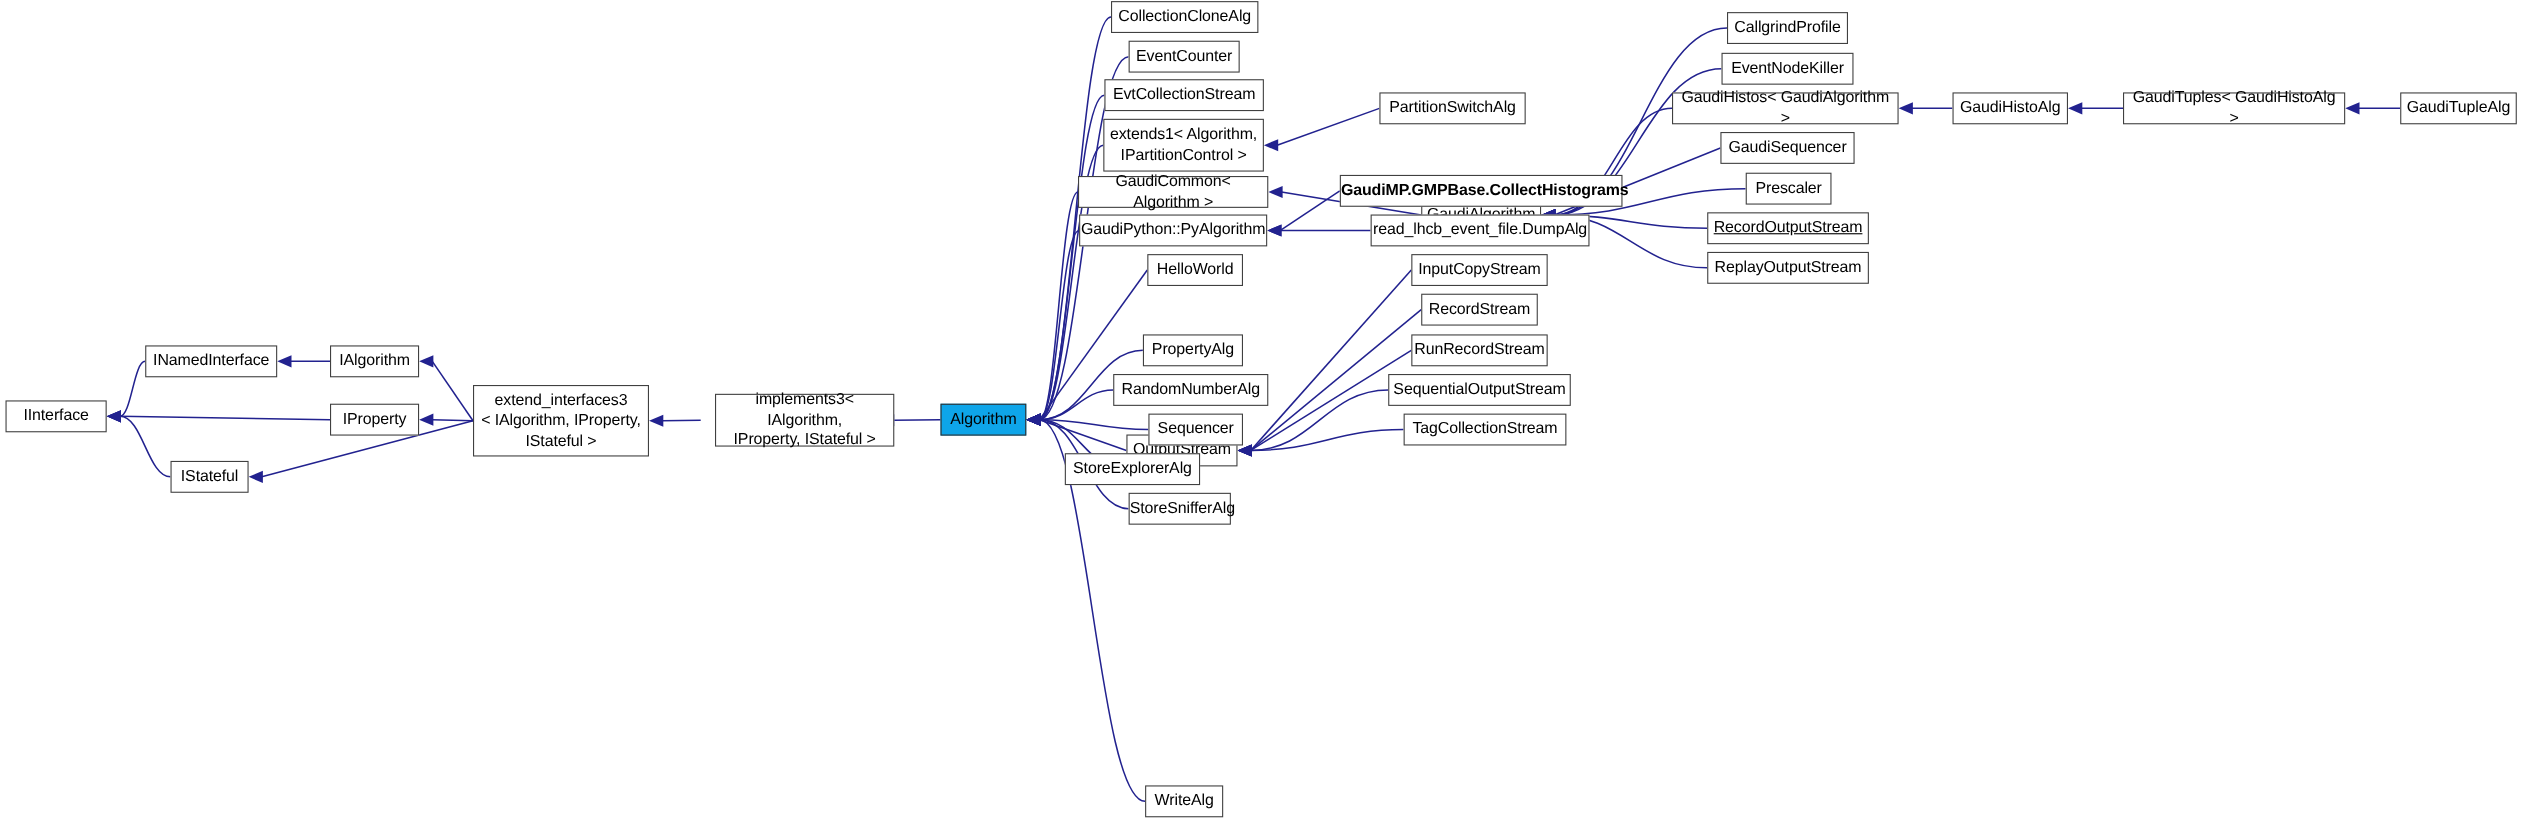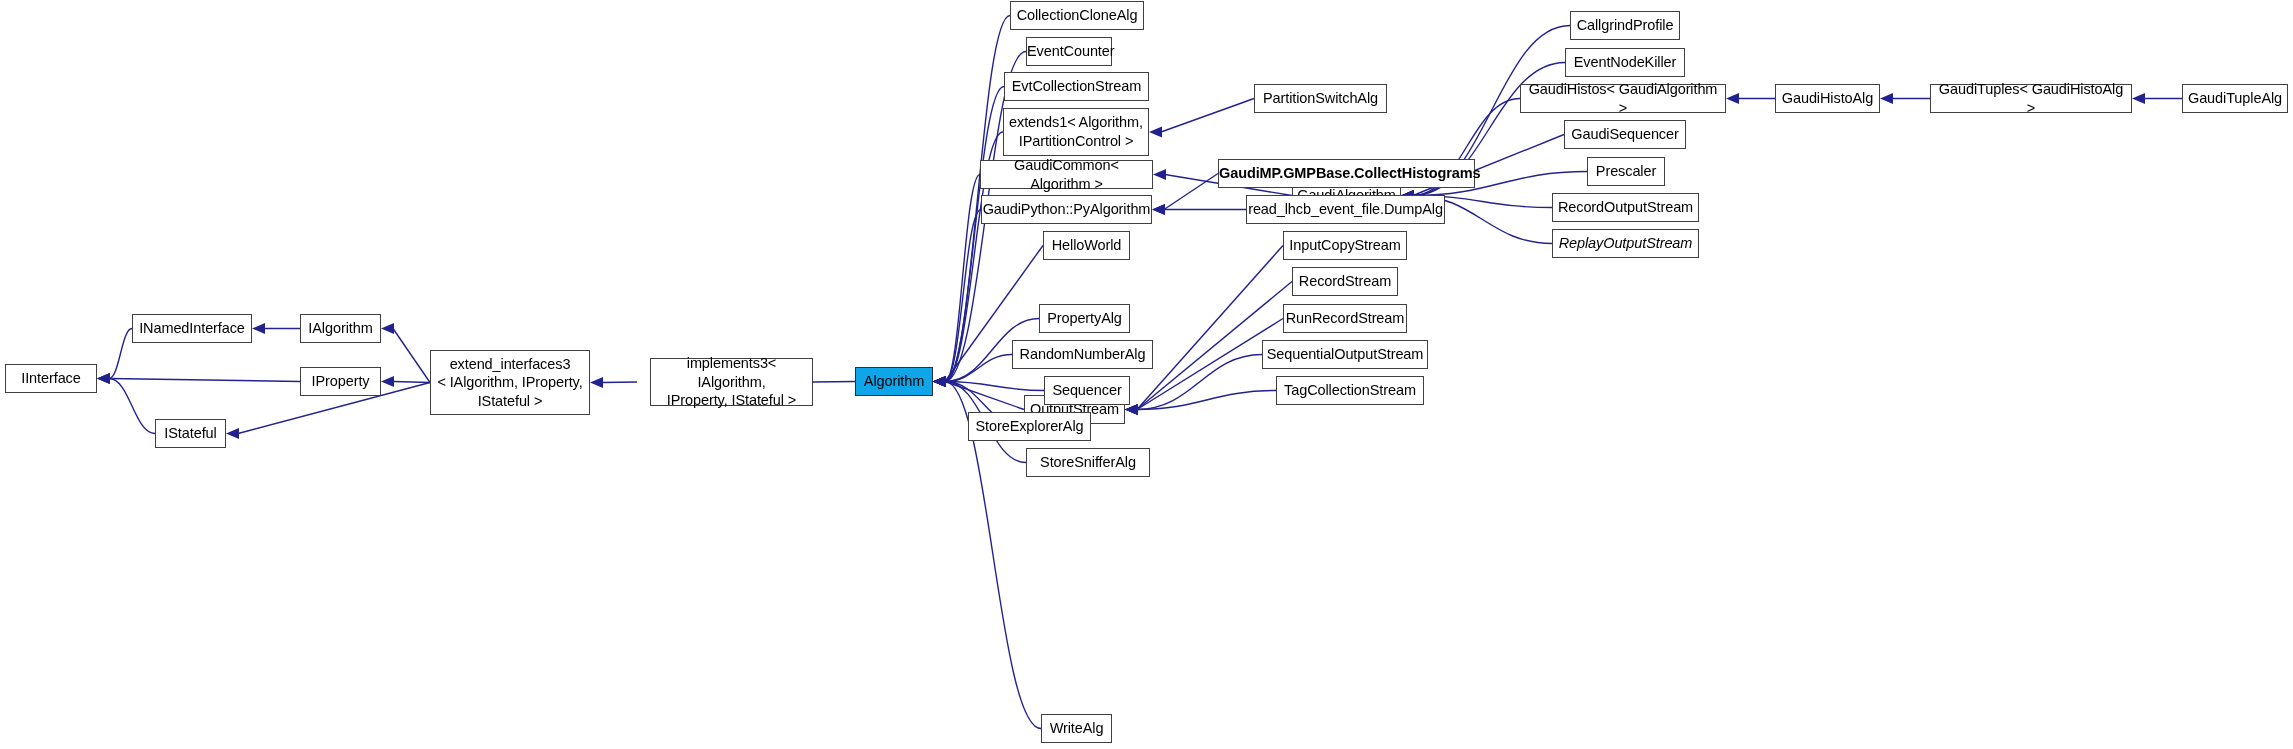--- a/index.html
+++ b/index.html
@@ -147,47 +147,47 @@
       <div class="node" style="left: 155px; top: 419px; width: 71px; height: 29px;"><span class="lbl">IStateful</span></div>
       <div class="node" style="left: 300px; top: 314px; width: 81px; height: 29px;"><span class="lbl">IAlgorithm</span></div>
       <div class="node" style="left: 300px; top: 367px; width: 81px; height: 29px;"><span class="lbl">IProperty</span></div>
       <div class="node" style="left: 430px; top: 350px; width: 160px; height: 65px;"><span class="lbl">extend_interfaces3
 &lt; IAlgorithm, IProperty,
 IStateful &gt;</span></div>
       <div class="node" style="left: 610px; top: 358px; width: 163px; height: 48px; margin-left: 40px;"><span class="lbl">implements3&lt; IAlgorithm,
 IProperty, IStateful &gt;</span></div>
       <div class="node root" style="left: 855px; top: 367px; width: 78px; height: 29px;"><span class="lbl">Algorithm</span></div>
       <div class="node" style="left: 1010px; top: 1px; width: 134px; height: 29px;"><span class="lbl">CollectionCloneAlg</span></div>
-      <div class="node" style="left: 1026px; top: 37px; width: 86px; height: 29px;"><span class="lbl">EventCounter</span></div>
+      <div class="node" style="left: 1026px; top: 37px; width: 101px; height: 29px;"><span class="lbl">EventCounter</span></div>
       <div class="node" style="left: 1004px; top: 72px; width: 145px; height: 29px;"><span class="lbl">EvtCollectionStream</span></div>
       <div class="node" style="left: 1003px; top: 108px; width: 146px; height: 48px;"><span class="lbl">extends1&lt; Algorithm,
 IPartitionControl &gt;</span></div>
       <div class="node" style="left: 980px; top: 160px; width: 173px; height: 29px;"><span class="lbl">GaudiCommon&lt; Algorithm &gt;</span></div>
       <div class="node" style="left: 981px; top: 195px; width: 171px; height: 29px;"><span class="lbl">GaudiPython::PyAlgorithm</span></div>
       <div class="node" style="left: 1043px; top: 231px; width: 87px; height: 29px;"><span class="lbl">HelloWorld</span></div>
       <div class="node" style="left: 1024px; top: 395px; width: 101px; height: 29px;"><span class="lbl">OutputStream</span></div>
       <div class="node" style="left: 1039px; top: 304px; width: 91px; height: 29px;"><span class="lbl">PropertyAlg</span></div>
       <div class="node" style="left: 1012px; top: 340px; width: 141px; height: 29px;"><span class="lbl">RandomNumberAlg</span></div>
       <div class="node" style="left: 1044px; top: 376px; width: 86px; height: 29px;"><span class="lbl">Sequencer</span></div>
       <div class="node" style="left: 968px; top: 412px; width: 123px; height: 29px;"><span class="lbl">StoreExplorerAlg</span></div>
-      <div class="node" style="left: 1026px; top: 448px; width: 124px; height: 29px;"><span class="lbl">StoreSnifferAlg</span></div>
+      <div class="node" style="left: 1026px; top: 448px; width: 93px; height: 29px;"><span class="lbl">StoreSnifferAlg</span></div>
       <div class="node" style="left: 1041px; top: 714px; width: 71px; height: 29px;"><span class="lbl">WriteAlg</span></div>
       <div class="node" style="left: 1254px; top: 84px; width: 133px; height: 29px;"><span class="lbl">PartitionSwitchAlg</span></div>
       <div class="node" style="left: 1292px; top: 181px; width: 109px; height: 29px;"><span class="lbl">GaudiAlgorithm</span></div>
       <div class="node" style="left: 1218px; top: 159px; width: 257px; height: 29px; font-weight: bold;"><span class="lbl">GaudiMP.GMPBase.CollectHistograms</span></div>
       <div class="node" style="left: 1246px; top: 195px; width: 199px; height: 29px;"><span class="lbl">read_lhcb_event_file.DumpAlg</span></div>
       <div class="node" style="left: 1283px; top: 231px; width: 124px; height: 29px;"><span class="lbl">InputCopyStream</span></div>
       <div class="node" style="left: 1292px; top: 267px; width: 106px; height: 29px;"><span class="lbl">RecordStream</span></div>
       <div class="node" style="left: 1283px; top: 304px; width: 124px; height: 29px;"><span class="lbl">RunRecordStream</span></div>
       <div class="node" style="left: 1262px; top: 340px; width: 166px; height: 29px;"><span class="lbl">SequentialOutputStream</span></div>
       <div class="node" style="left: 1276px; top: 376px; width: 148px; height: 29px;"><span class="lbl">TagCollectionStream</span></div>
       <div class="node" style="left: 1570px; top: 11px; width: 110px; height: 29px;"><span class="lbl">CallgrindProfile</span></div>
       <div class="node" style="left: 1565px; top: 48px; width: 120px; height: 29px;"><span class="lbl">EventNodeKiller</span></div>
       <div class="node" style="left: 1520px; top: 84px; width: 206px; height: 29px;"><span class="lbl">GaudiHistos&lt; GaudiAlgorithm &gt;</span></div>
       <div class="node" style="left: 1564px; top: 120px; width: 122px; height: 29px;"><span class="lbl">GaudiSequencer</span></div>
       <div class="node" style="left: 1587px; top: 157px; width: 78px; height: 29px;"><span class="lbl">Prescaler</span></div>
-      <div class="node" style="left: 1552px; top: 193px; width: 147px; height: 29px;"><span class="lbl">RecordOutputStream</span></div>
-      <div class="node" style="left: 1552px; top: 229px; width: 147px; height: 29px; font-style: italic;"><span class="lbl">ReplayOutputStream</span></div>
+      <div class="node" style="left: 1552px; top: 193px; width: 147px; height: 29px; text-decoration: underline;"><span class="lbl">RecordOutputStream</span></div>
+      <div class="node" style="left: 1552px; top: 229px; width: 147px; height: 29px;"><span class="lbl">ReplayOutputStream</span></div>
       <div class="node" style="left: 1775px; top: 84px; width: 105px; height: 29px;"><span class="lbl">GaudiHistoAlg</span></div>
       <div class="node" style="left: 1930px; top: 84px; width: 202px; height: 29px;"><span class="lbl">GaudiTuples&lt; GaudiHistoAlg &gt;</span></div>
       <div class="node" style="left: 2182px; top: 84px; width: 106px; height: 29px;"><span class="lbl">GaudiTupleAlg</span></div>
     </div>
 </div>
 
 </body></html>

